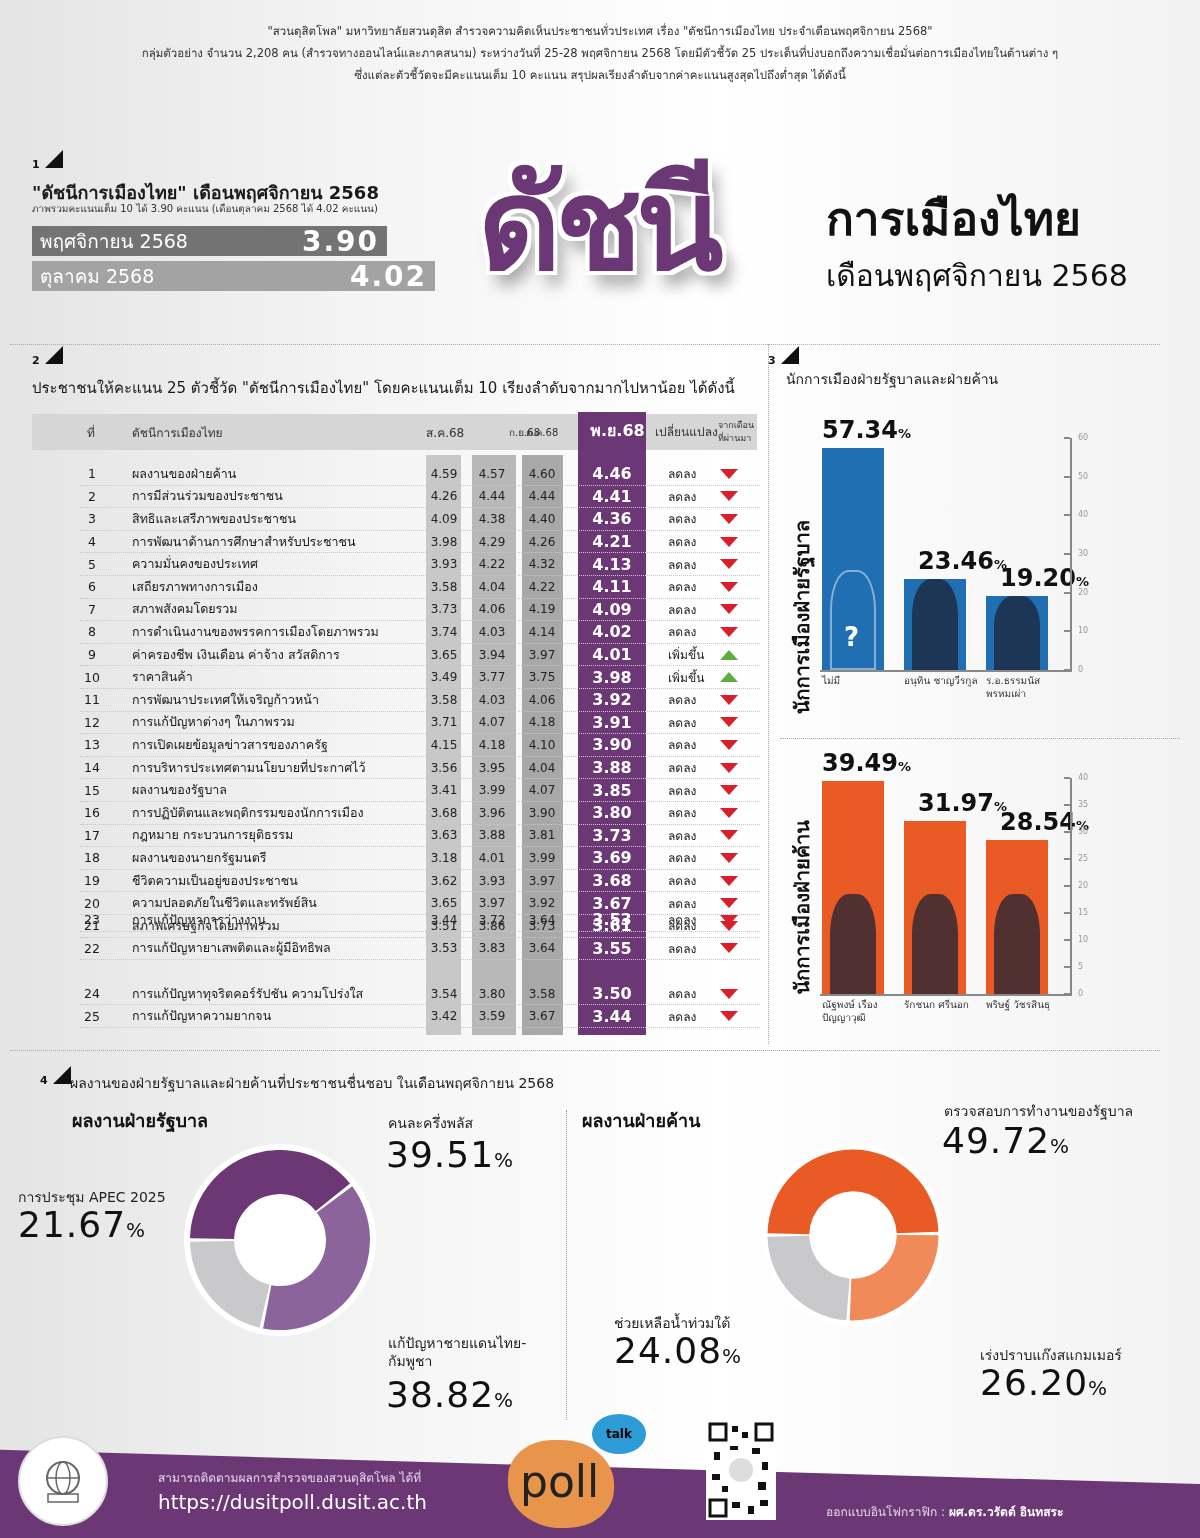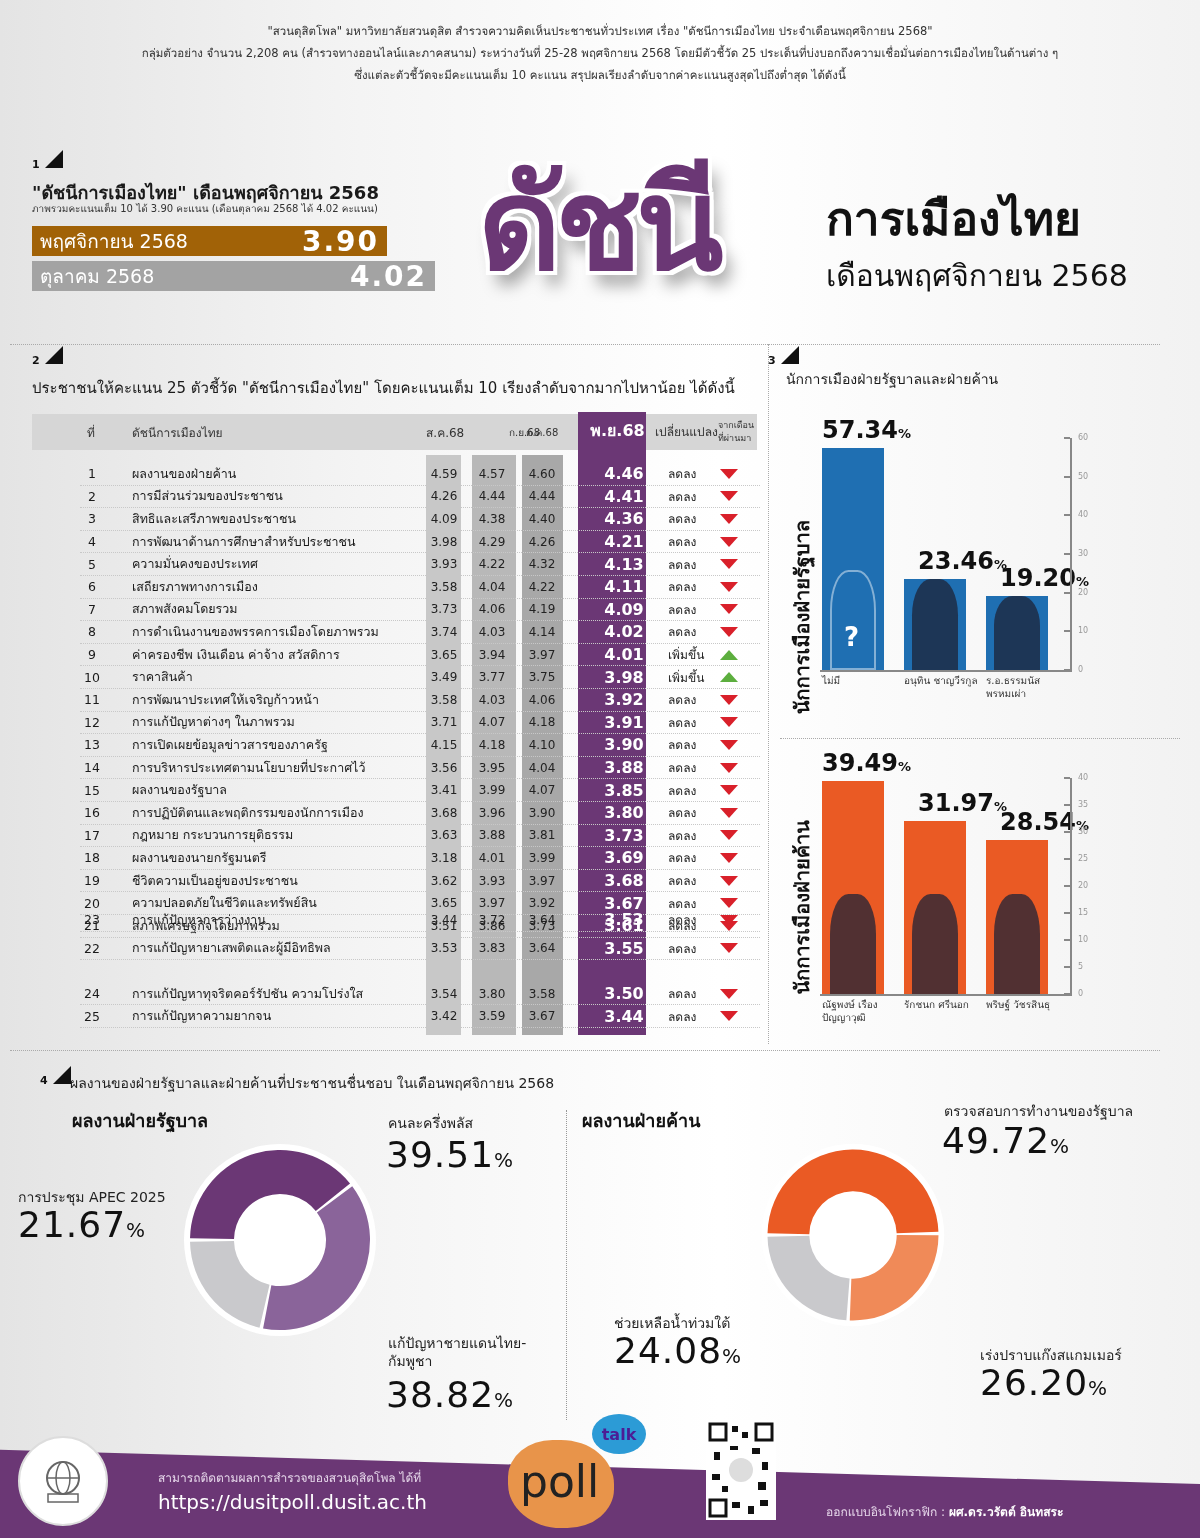--- a/index.html
+++ b/index.html
@@ -11,21 +11,21 @@
   }
   .abs { position: absolute; }
   
   #intro { left: 0; top: 20px; width: 1200px; text-align: center; font-size: 11.5px; line-height: 22px; color: #333; }
   .sec-mark { width: 0; height: 0; border-left: 18px solid #111; border-top: 0; border-bottom: 18px solid transparent; transform: rotate(180deg); }
   .sec-num { font-size: 11px; font-weight: bold; color:#111; }
   #sec1 { left: 32px; top: 150px; }
   #s1-title { left: 32px; top: 178px; font-size: 18px; font-weight: bold; }
   #s1-sub { left: 32px; top: 201px; font-size: 10px; color: #333; }
   .score-bar { height: 30px; display: flex; justify-content: space-between; align-items: center; padding: 0 8px; color: #fff; }
-  #bar-nov { left: 32px; top: 226px; width: 355px; background: #a16207; }
+  #bar-nov { left: 32px; top: 226px; width: 355px; background: #737373; }
   #bar-oct { left: 32px; top: 261px; width: 403px; background: #a3a3a3; }
   .score-bar .lbl { font-size: 19px; }
   .score-bar .val { font-size: 28px; font-weight: bold; letter-spacing: 2px; }
   #big-title { left: 478px; top: 150px; font-size: 128px; font-weight: bold; color: #6b3775; letter-spacing: -6px;
     text-shadow: 0 0 0 #fff, 4px 4px 0 #fff, -4px -4px 0 #fff, 4px -4px 0 #fff, -4px 4px 0 #fff, 8px 14px 16px rgba(0,0,0,0.35); line-height: 150px; }
   #t-line1 { left: 826px; top: 182px; font-size: 46px; font-weight: bold; color: #111; }
   #t-line2 { left: 826px; top: 252px; font-size: 30px; color: #111; }
   .dot-sep { border-top: 1px dotted #aaa; }
   
   #sec2 { left: 32px; top: 346px; }
@@ -36,21 +36,21 @@
   #col-aug { left: 426px; width: 35px; background: #c8c8c8; }
   #col-sep { left: 472px; width: 44px; background: #b8b8b8; }
   #col-oct { left: 522px; width: 41px; background: #a8a8a8; }
   #col-nov { left: 578px; width: 68px; top: 412px; height: 623px; background: #6b3775; }
   #th-nov { color: #fff; font-size: 16px; font-weight: bold; }
   .row { position: absolute; left: 80px; width: 680px; height: 22.6px; border-bottom: 1px dotted #c8c8c8; font-size: 12.5px; display: flex; align-items: center; }
   .row .rk { position: absolute; left: 0; width: 24px; text-align: center; }
   .row .nm { position: absolute; left: 52px; }
   .row .v { position: absolute; width: 40px; text-align: center; font-size: 12px; color: #222; }
   .row .va { left: 344px; } .row .vs { left: 392px; } .row .vo { left: 442px; }
-  .row .vn { left: 498px; width: 68px; text-align: center; color: #fff; font-weight: bold; font-size: 16px; margin-left: 12px; }
+  .row .vn { left: 498px; width: 68px; text-align: center; color: #fff; font-weight: bold; font-size: 16px; }
   .row .ch { left: 588px; position: absolute; font-size: 12px; }
   .row .arr { position: absolute; left: 640px; width: 0; height: 0; }
   .arr.down { border-left: 9px solid transparent; border-right: 9px solid transparent; border-top: 10px solid #d9202a; }
   .arr.up { border-left: 9px solid transparent; border-right: 9px solid transparent; border-bottom: 10px solid #5cae3e; }
   
   #sec3 { left: 768px; top: 346px; }
   #s3-title { left: 786px; top: 368px; font-size: 14px; line-height: 22px; }
   .vlabel { writing-mode: vertical-rl; transform: rotate(180deg); font-weight: bold; font-size: 20px; color: #111; }
   .bar { position: absolute; }
   .bar-blue { background: #1f6fb2; }
@@ -521,21 +521,21 @@
     <ellipse cx="43" cy="40" rx="7" ry="16" fill="none" stroke="#666" stroke-width="1.5"></ellipse>
     <line x1="27" y1="40" x2="59" y2="40" stroke="#666" stroke-width="1.5"></line>
     <rect x="28" y="56" width="30" height="8" fill="none" stroke="#666" stroke-width="1.5"></rect>
   </svg>
 </div>
 <div id="f-line1" class="abs">สามารถติดตามผลการสำรวจของสวนดุสิตโพล ได้ที่</div>
 <a id="f-url" class="abs">https://dusitpoll.dusit.ac.th</a>
 <div class="abs" style="left:508px;top:1440px;width:106px;height:88px;background:#e8944a;border-radius:42% 50% 44% 50%;">
   <span style="position:absolute;left:12px;top:16px;font-size:44px;font-weight:normal;color:#222;">poll</span>
 </div>
-<div class="abs" style="left:592px;top:1414px;width:54px;height:40px;background:#2c9bd6;border-radius:50%;color:#4c1d95;font-weight:bold;font-size:16px;display:flex;align-items:center;justify-content:center;">
+<div class="abs" style="left:592px;top:1414px;width:54px;height:40px;background:#2c9bd6;border-radius:50%;color:#000000;font-weight:bold;font-size:12px;display:flex;align-items:center;justify-content:center;">
   <span>talk</span>
 </div>
 <div id="qr" class="abs">
   <svg width="66" height="96" viewBox="0 0 66 96">
     <rect x="2" y="2" width="16" height="16" fill="none" stroke="#111" stroke-width="3"></rect>
     <rect x="48" y="2" width="16" height="16" fill="none" stroke="#111" stroke-width="3"></rect>
     <rect x="2" y="78" width="16" height="16" fill="none" stroke="#111" stroke-width="3"></rect>
     <g fill="#111">
       <rect x="24" y="4" width="6" height="6"></rect>
         <rect x="34" y="10" width="6" height="6"></rect>

